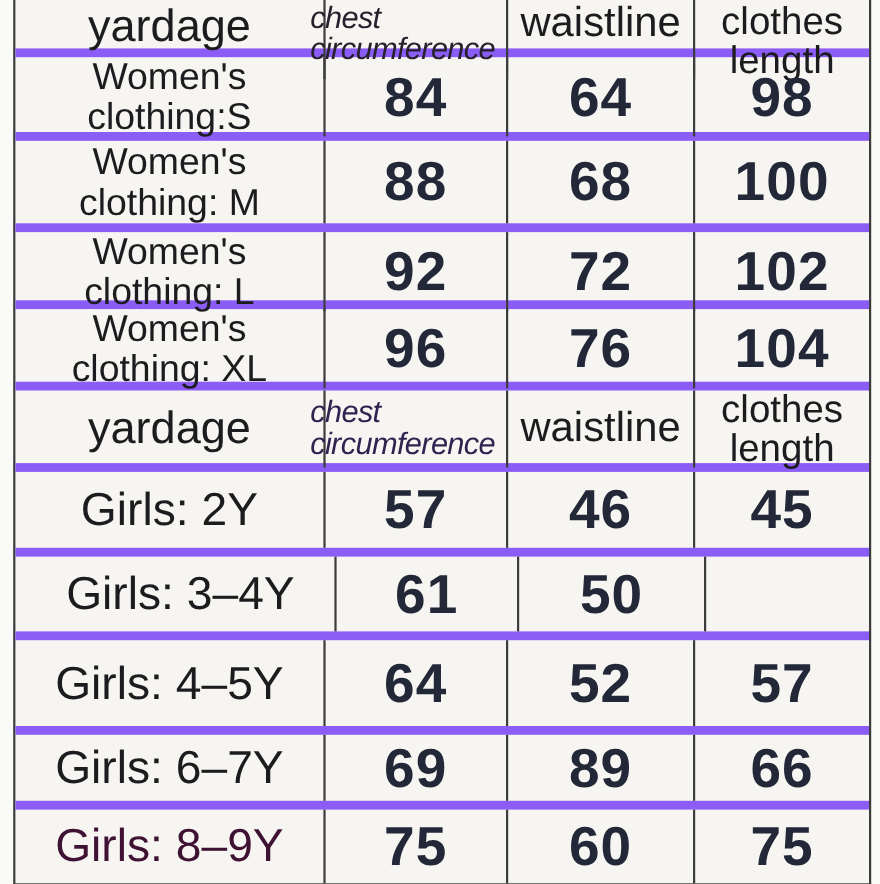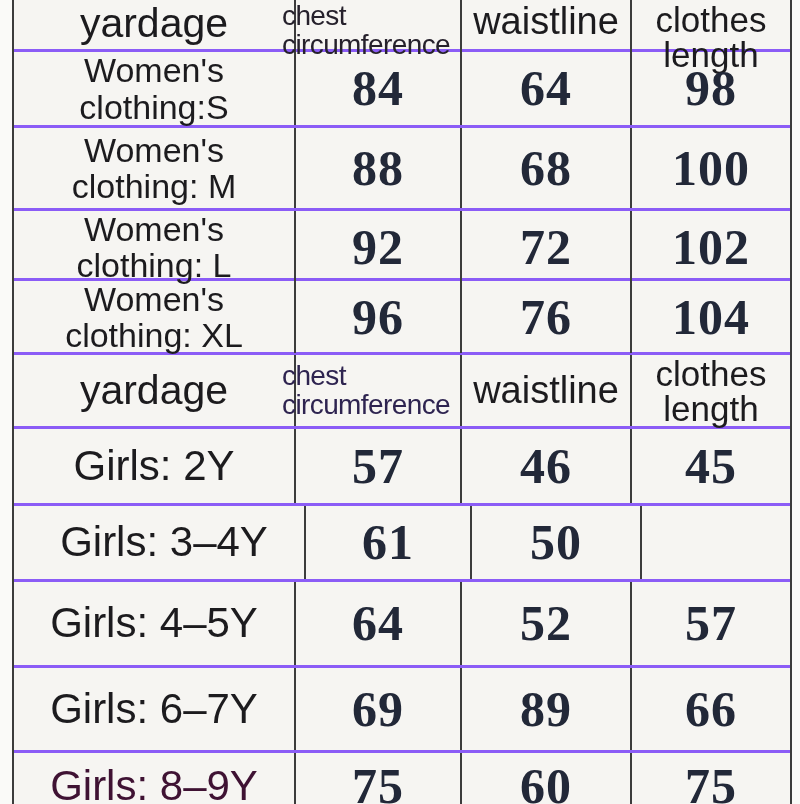--- a/index.html
+++ b/index.html
@@ -15,43 +15,43 @@
     position:absolute;left:12px;top:0;
     width:780px;
     background:#f6f5f2;
     border-left:2px solid #3c3c3c;
     border-right:2px solid #3c3c3c;
     border-bottom:3px solid #3c3c3c;
   }
   .trow{
     display:grid;
     grid-template-columns:282px 166px 170px 158px;
-    border-bottom:3px solid #8b5cf6;
+    border-bottom:8px solid #8b5cf6;
   }
   .trow.last{border-bottom:none;}
   .tcell{
     display:flex;flex-direction:column;
     align-items:center;justify-content:center;
     border-right:2px solid #3c3c3c;
     overflow:visible;
     line-height:1.05;
     color:#1c1b1e;
   }
   .tcell.c4{border-right:none;}
   
   .hdr-big{font-size:41px;white-space:nowrap;}
   .hdr-waist{font-size:38px;white-space:nowrap;}
   .hdr-small{font-size:28px;letter-spacing:-0.6px;white-space:nowrap;line-height:1.03;}
   .hdr-med{font-size:35px;white-space:nowrap;line-height:1.0;}
-  .chest-cell{align-items:flex-start;}
+  .chest-cell{align-items:flex-start;font-style:italic;}
   .chest-cell span{margin-left:-14px;}
   .trow.hdr-first .tcell{justify-content:flex-start;padding-top:2px;}
   
   .num{
-    font-family:Liberation Serif, serif;
+    font-family:Liberation Sans, sans-serif;
     font-weight:700;
     font-size:50px;
     color:#222838;
     letter-spacing:1px;
   }
   .lbl-women{font-size:34px;line-height:1.06;text-align:center;white-space:nowrap;}
   .lbl-girls{font-size:42px;white-space:nowrap;}
 </style>
 </head>
 <body>
@@ -182,21 +182,21 @@
         <div class="tcell c2">
           <span class="num">64</span>
         </div>
         <div class="tcell c3">
           <span class="num">52</span>
         </div>
         <div class="tcell c4">
           <span class="num">57</span>
         </div>
       </div>
-      <div class="trow" style="height: 85px;">
+      <div class="trow" style="height: 68px;">
         <div class="tcell c1">
           <span class="lbl-girls">Girls: 6–7Y</span>
         </div>
         <div class="tcell c2">
           <span class="num">69</span>
         </div>
         <div class="tcell c3">
           <span class="num">89</span>
         </div>
         <div class="tcell c4">

